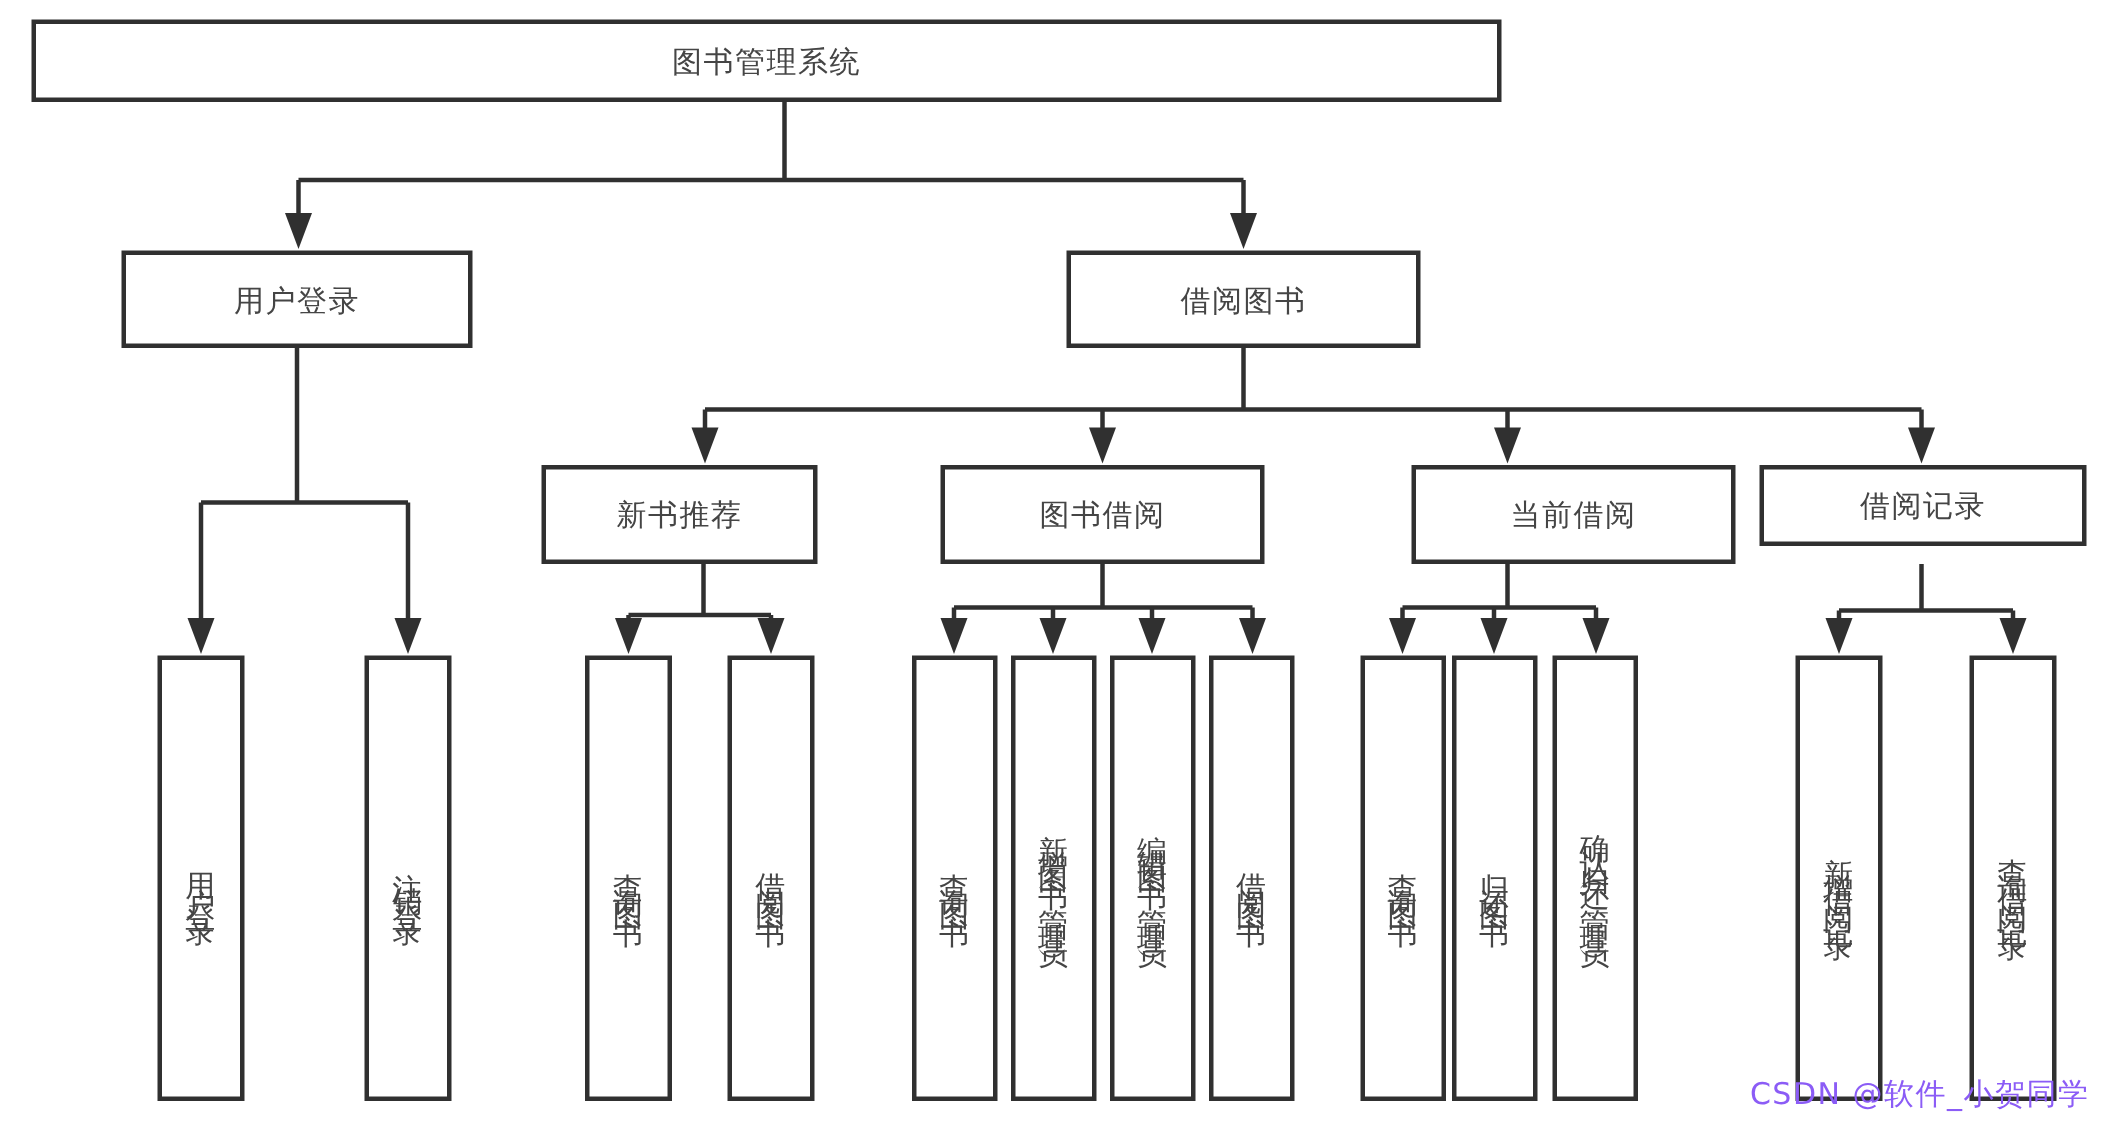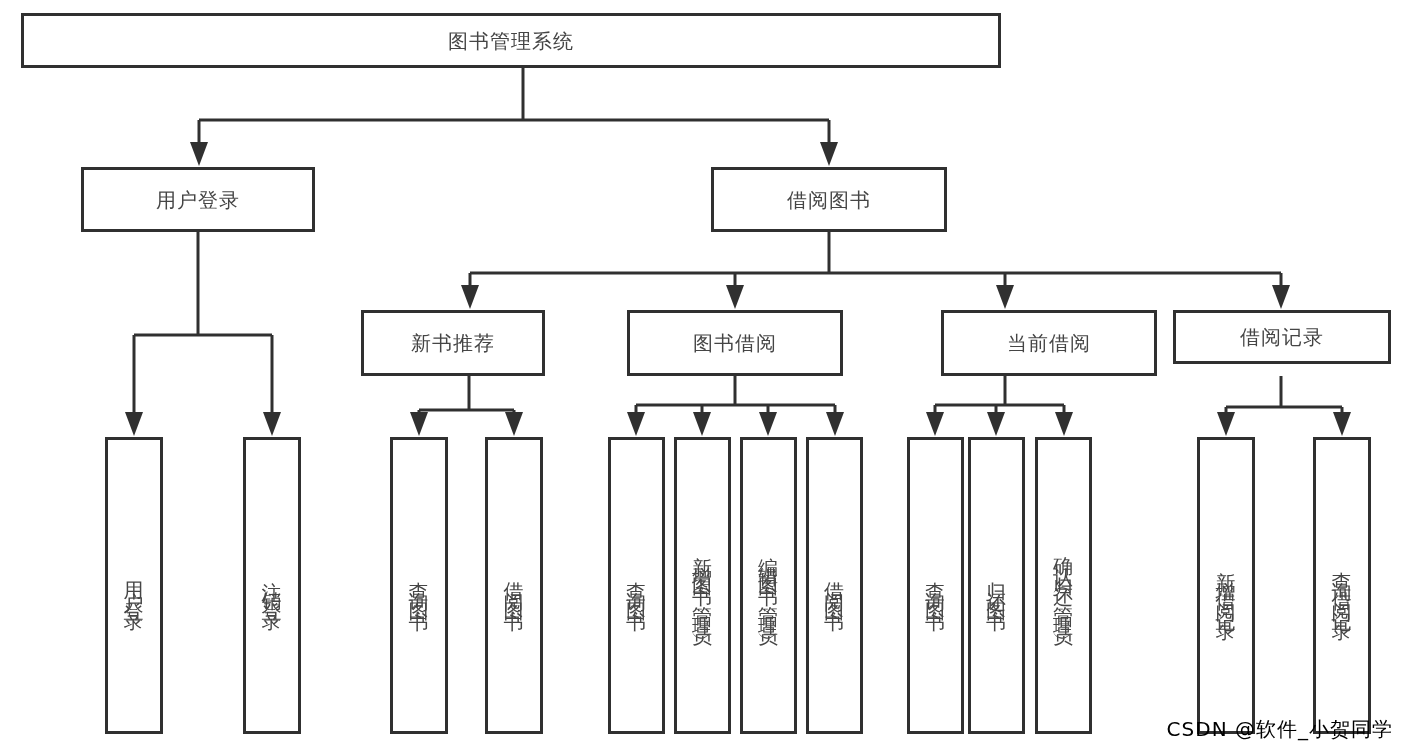--- a/index.html
+++ b/index.html
@@ -68,21 +68,21 @@
   .n-d2 { left: 968px;  width: 57px; }
   .n-d3 { left: 1035px; width: 57px; }
   .n-e1 { left: 1197px; width: 58px; }
   .n-e2 { left: 1313px; width: 58px; }
   .watermark {
     position: absolute;
     right: 12px;
     bottom: 4px;
     z-index: 3;
     font-size: 20px;
-    color: #000000;
+    color: #8b5cf6;
     letter-spacing: 1px;
   }
 </style>
 </head>
 <body>
 
 <div class="stage">
 
   <svg class="connectors" width="1405" height="747" viewBox="0 0 1405 747" fill="none" stroke="#303030" stroke-width="3">
 

